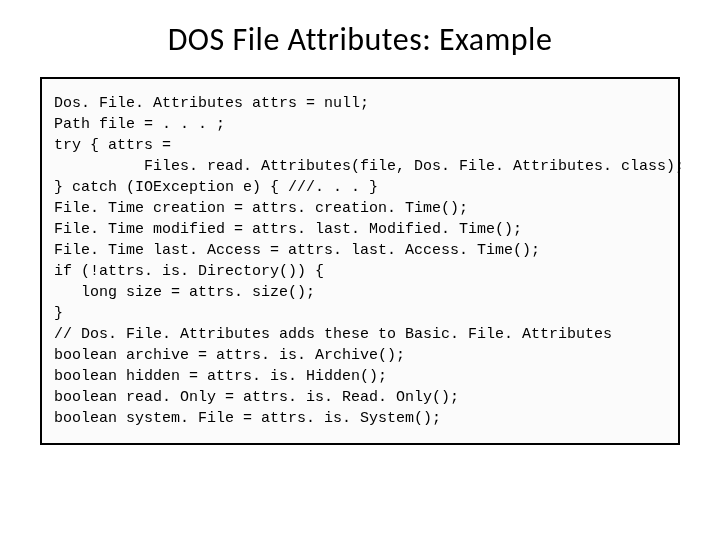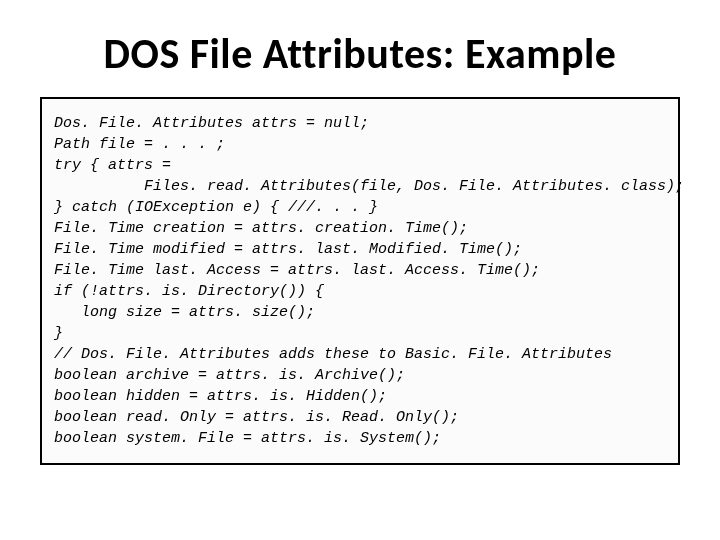--- a/index.html
+++ b/index.html
@@ -13,41 +13,40 @@
       background: #ffffff;
       font-family: Calibri, Arial, sans-serif;
       position: relative;
     }
     .slide {
       width: 100%;
       height: 100%;
       padding: 20px 40px 30px 40px;
     }
     .title {
-      font-size: 42px;
-      font-weight: 700;
+      font-size: 32px;
+      font-weight: 400;
       color: #000;
       text-align: center;
       margin-bottom: 18px;
-      margin-top: 8px;
+      margin-top: 0;
       letter-spacing: 0.5px;
     }
     .code-box {
       border: 2px solid #000;
       background: #fbfbfb;
       padding: 14px 12px;
       font-family: "Courier New", Courier, monospace;
       font-size: 15px;
       line-height: 1.4;
       color: #000;
       white-space: pre;
     }
     .code-line {
       display: block;
-      font-style: italic;
     }
   </style>
 </head>
 <body>
 
 <div class="slide">
   <h1 class="title">DOS File Attributes: Example</h1>
   <div class="code-box"><span class="code-line">Dos. File. Attributes attrs = null;</span><span class="code-line">Path file = . . . ;</span><span class="code-line">try { attrs =</span><span class="code-line">          Files. read. Attributes(file, Dos. File. Attributes. class);</span><span class="code-line">} catch (IOException e) { ///. . . }</span><span class="code-line">File. Time creation = attrs. creation. Time();</span><span class="code-line">File. Time modified = attrs. last. Modified. Time();</span><span class="code-line">File. Time last. Access = attrs. last. Access. Time();</span><span class="code-line">if (!attrs. is. Directory()) {</span><span class="code-line">   long size = attrs. size();</span><span class="code-line">}</span><span class="code-line">// Dos. File. Attributes adds these to Basic. File. Attributes</span><span class="code-line">boolean archive = attrs. is. Archive();</span><span class="code-line">boolean hidden = attrs. is. Hidden();</span><span class="code-line">boolean read. Only = attrs. is. Read. Only();</span><span class="code-line">boolean system. File = attrs. is. System();</span></div>
 </div>
 

